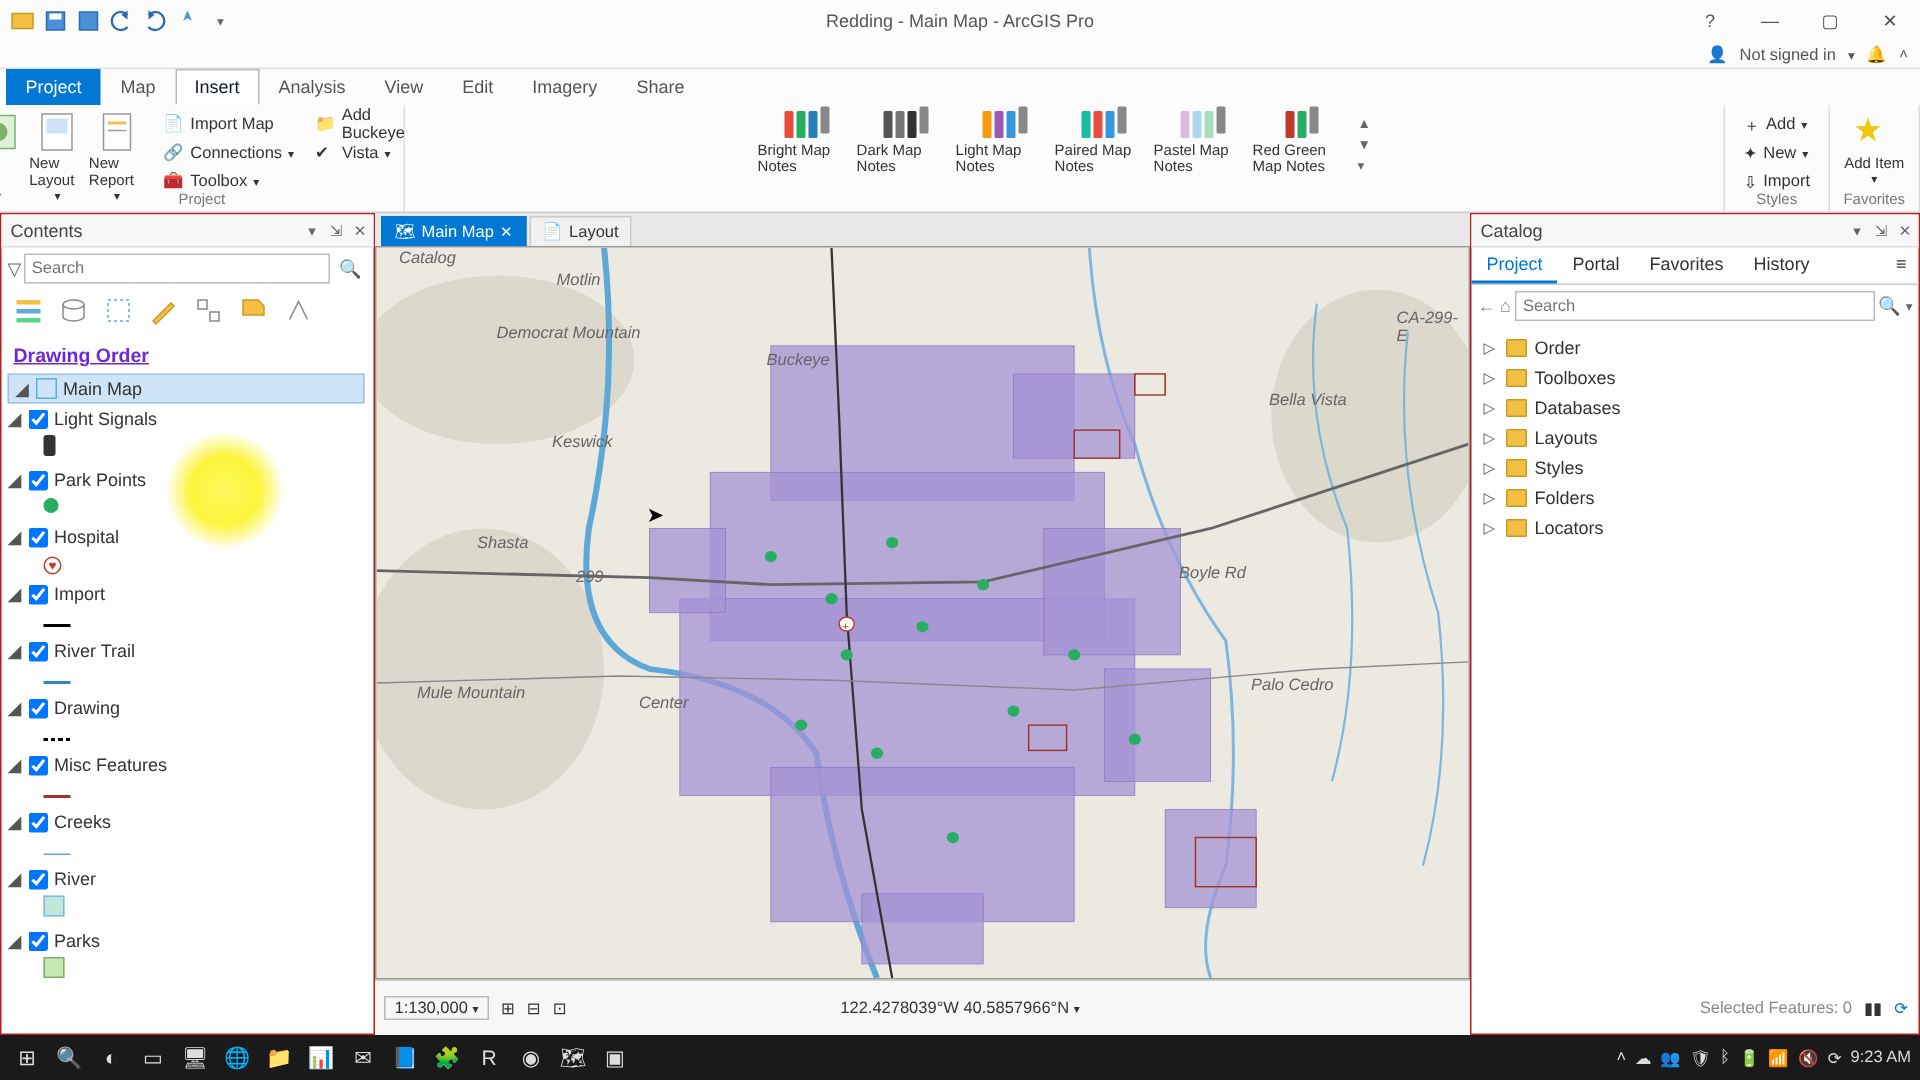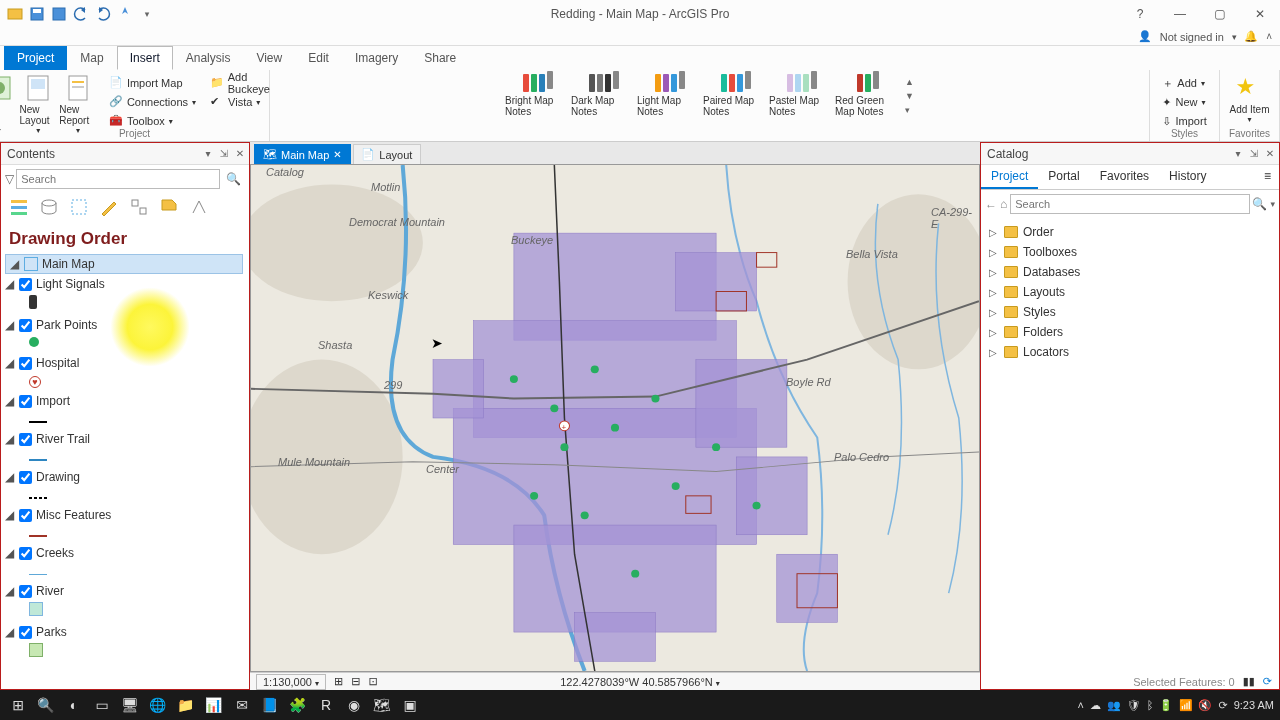--- a/index.html
+++ b/index.html
@@ -29,38 +29,38 @@
 .workarea { position:absolute; top:142px; bottom:30px; left:0; right:0; display:flex; }
 .pane { background:#fff; border:1px solid #b91c1c; display:flex; flex-direction:column; }
 .pane-head { height:22px; background:#f7f7f7; border-bottom:1px solid #ddd; display:flex; align-items:center; padding:0 6px; font-size:12px; color:#444; font-weight:400; position:relative;}
 .pane-head .ctrls { position:absolute; right:2px; display:flex; gap:2px; }
 .pane-head .ctrls span { width:14px; height:14px; font-size:10px; display:flex; align-items:center; justify-content:center; cursor:pointer; color:#666;}
 .contents-pane { width:250px; }
 .search-row { display:flex; align-items:center; padding:4px; gap:2px; }
 .search-row input { flex:1; border:1px solid #bbb; height:20px; padding:0 4px; font-size:11px; }
 .toc-tools { display:flex; gap:6px; padding:2px 6px 6px 6px; }
 .toc-tools .t { width:24px; height:24px; display:flex; align-items:center; justify-content:center; cursor:pointer;}
-.section-title { font-weight:600; padding:4px 8px; font-size:17px; color:#7f1d1d;}
+.section-title { font-weight:600; padding:4px 8px; font-size:13px; color:#6d28d9;text-decoration:underline;}
 .toc-list { overflow-y:auto; flex:1; padding-right:2px;}
 .toc-item { display:flex; align-items:center; gap:4px; padding:2px 6px 2px 4px; font-size:12px; }
 .toc-item.map { background:#cfe4f7; border:1px solid #9bc3e6; margin:1px 4px;}
 .toc-item .exp { width:10px; color:#555; cursor:pointer;}
 .toc-item input[type=checkbox] { width:13px; height:13px; }
 .toc-sym { margin-left:28px; padding:2px 0 4px 0;}
 .legend-patch { width:14px; height:14px; display:inline-block; }
 .center-area { flex:1; display:flex; flex-direction:column; }
 .doc-tabs { height:22px; background:#e8e8e8; display:flex; align-items:flex-end; padding-left:4px; gap:2px;}
 .doc-tab { display:flex; align-items:center; gap:4px; padding:3px 8px; font-size:11px; background:#f0f0f0; border:1px solid #ccc; border-bottom:none; cursor:pointer;}
 .doc-tab.active { background:#0078d4; color:#fff; border-color:#0078d4;}
 .doc-tab .close { font-size:10px; }
 .map-canvas { flex:1; position:relative; background:#ece9e0; overflow:hidden; border:1px solid #999;}
 .map-svg { width:100%; height:100%; }
 .highlight { position:absolute; width:80px; height:80px; border-radius:50%; background:radial-gradient(circle,#fff95e 0%,#fcf43a 40%,rgba(252,244,58,0) 70%); left:110px; top:145px; pointer-events:none;}
 .cursor-arrow { position:absolute; left:178px; top:310px; font-size:14px; color:#000; pointer-events:none; z-index:5;}
-.status { height:18px; background:#f7f7f7; border-top:1px solid #ccc; display:flex; align-items:center; font-size:11px; padding:0 6px; gap:8px;}
+.status { height:37px; background:#f7f7f7; border-top:1px solid #ccc; display:flex; align-items:center; font-size:11px; padding:0 6px; gap:8px;}
 .status .scale { border:1px solid #bbb; padding:1px 6px; min-width:70px; }
 .status .coords { position:absolute; left:50%; transform:translateX(-50%); }
 .status .right { position:absolute; right:8px; display:flex; align-items:center; gap:8px;}
 .catalog-pane { width:300px; }
 .cat-tabs { display:flex; border-bottom:1px solid #ccc; }
 .cat-tabs div { padding:4px 10px; font-size:12px; cursor:pointer; }
 .cat-tabs div.active { border-bottom:2px solid #0078d4; color:#0078d4;}
 .cat-search { display:flex; align-items:center; padding:4px; gap:3px;}
 .cat-search input { flex:1; border:1px solid #bbb; height:20px; padding:0 4px; font-size:11px;}
 .cat-tree { padding:4px 6px; }
@@ -489,27 +489,27 @@
         <g stroke="#a03326" stroke-width="1" fill="none">
           <rect x="460" y="130" width="30" height="20"></rect>
             <rect x="430" y="340" width="25" height="18"></rect>
           <rect x="540" y="420" width="40" height="35"></rect>
             <rect x="500" y="90" width="20" height="15"></rect>
         </g>
       </svg>
       <div id="map-labels">
           <div class="map-label" style="left: 15px; top: 1px;">Catalog</div>
           <div class="map-label" style="left: 120px; top: 16px;">Motlin</div>
-          <div class="map-label" style="left: 98px; top: 51px;">Democrat Mountain</div>
+          <div class="map-label" style="left: 80px; top: 51px;">Democrat Mountain</div>
           <div class="map-label" style="left: 260px; top: 69px;">Buckeye</div>
           <div class="map-label" style="left: 117px; top: 124px;">Keswick</div>
-          <div class="map-label" style="left: 67px; top: 174px; font-style: italic;">Shasta</div>
+          <div class="map-label" style="left: 67px; top: 191px; font-style: italic;">Shasta</div>
           <div class="map-label" style="left: 27px; top: 291px;">Mule Mountain</div>
           <div class="map-label" style="left: 175px; top: 298px;">Center</div>
-          <div class="map-label" style="left: 595px; top: 83px;">Bella Vista</div>
+          <div class="map-label" style="left: 595px; top: 96px;">Bella Vista</div>
           <div class="map-label" style="left: 535px; top: 211px;">Boyle Rd</div>
           <div class="map-label" style="left: 583px; top: 286px;">Palo Cedro</div>
           <div class="map-label" style="left: 680px; top: 41px;">CA-299-E</div>
           <div class="map-label" style="left: 133px; top: 214px;">299</div>
         </div>
       <span class="cursor-arrow" style="left:180px; top:170px;">➤</span>
     </div>
     <div class="status">
       <span class="scale"><span>1:130,000</span> <span style="font-size:8px;">▾</span></span>
       <span>⊞</span>

